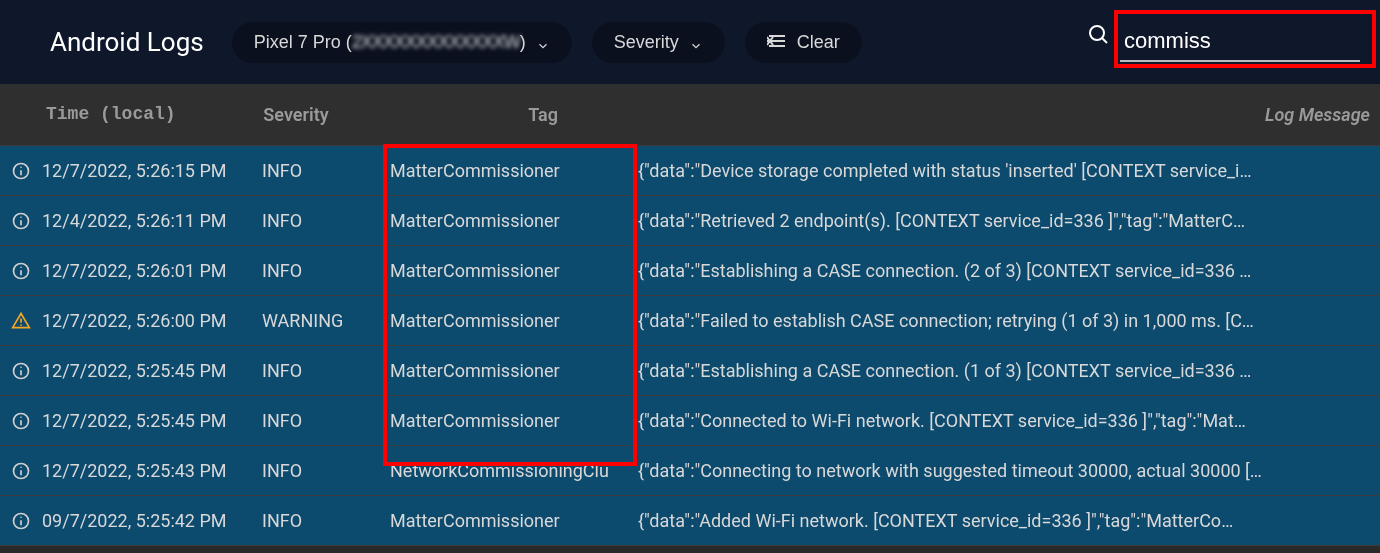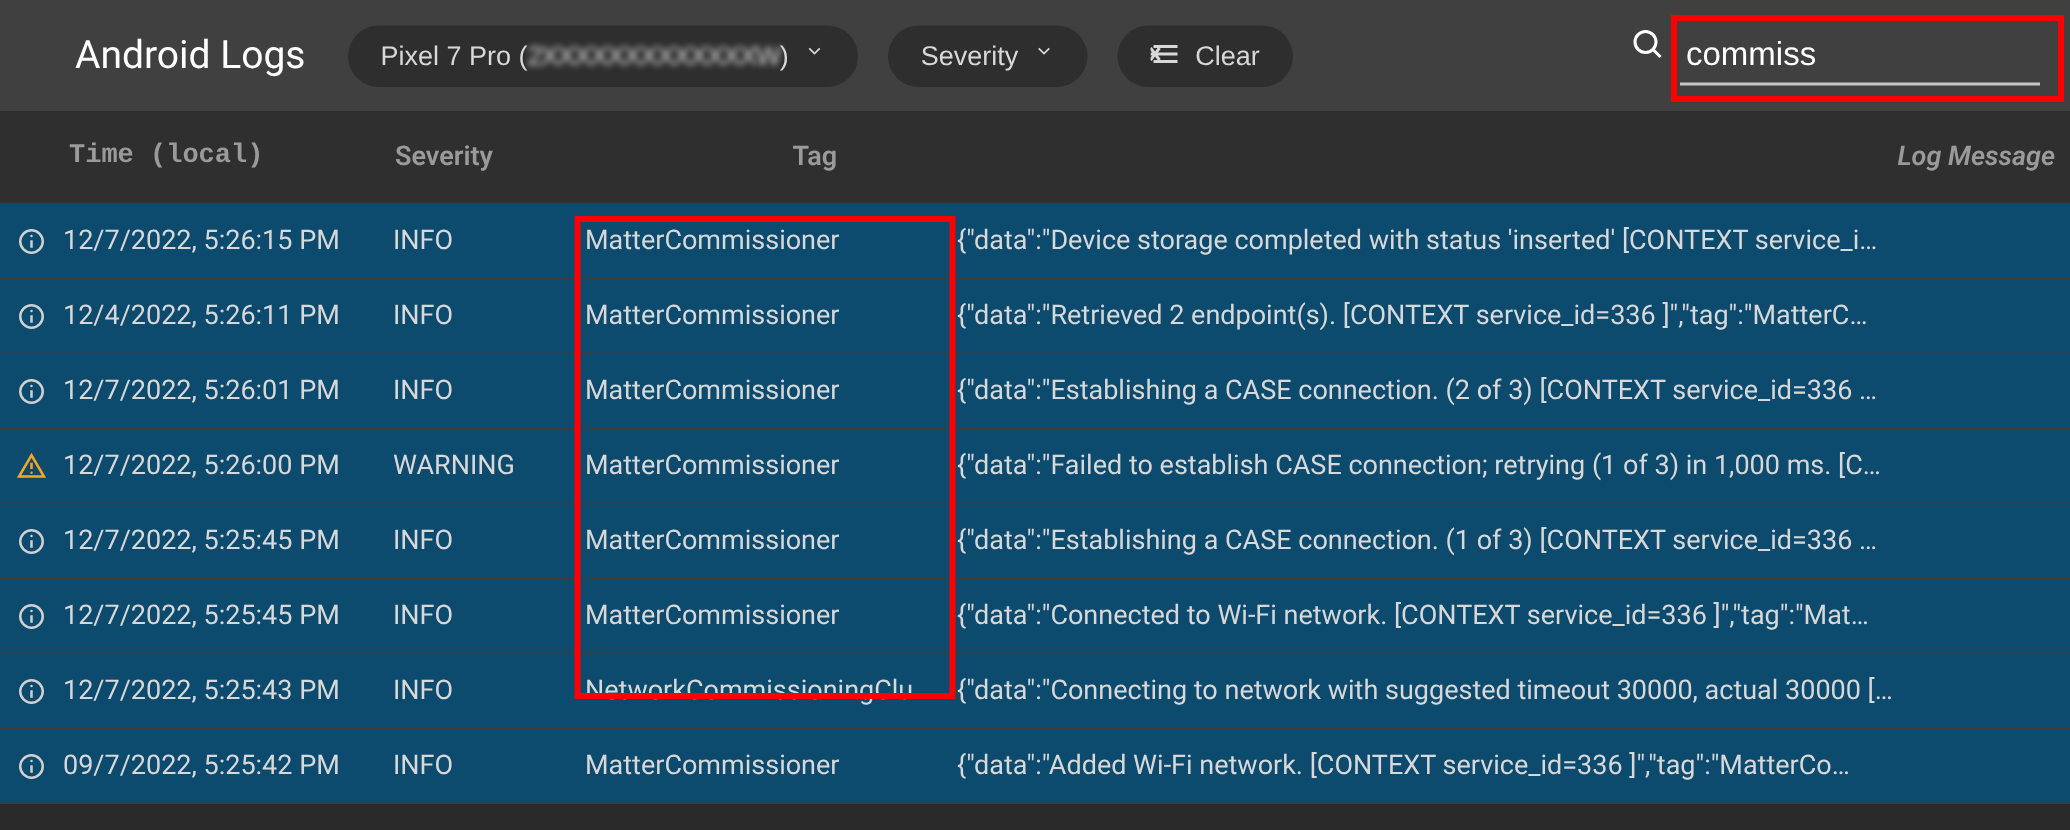--- a/index.html
+++ b/index.html
@@ -5,41 +5,41 @@
   * { margin: 0; padding: 0; box-sizing: border-box; }
   body {
     font-family: -apple-system, BlinkMacSystemFont, "Segoe UI", Roboto, Arial, sans-serif;
     background: #2a2a2a;
     color: #e0e0e0;
     width: 1380px;
     height: 553px;
     overflow: hidden;
   }
   .header {
-    background: #404040;
-    height: 74px;
+    background: #0f172a;
+    height: 84px;
     display: flex;
     align-items: center;
     padding: 0 20px 0 50px;
     gap: 20px;
   }
   .title {
     color: #fff;
     font-size: 26px;
     font-weight: 400;
     margin-right: 8px;
   }
   .pill {
     background: rgba(0,0,0,0.28);
     border-radius: 22px;
     padding: 10px 22px;
     color: #d8d8d8;
     font-size: 18px;
     display: flex;
-    align-items: flex-start;
+    align-items: flex-end;
     gap: 10px;
     cursor: pointer;
     border: none;
   }
   .pill.device { min-width: 300px; }
   .chev { width: 14px; height: 14px; }
   .chev svg { display:block; }
   .search-wrap {
     display: flex;
     margin-left: auto;

